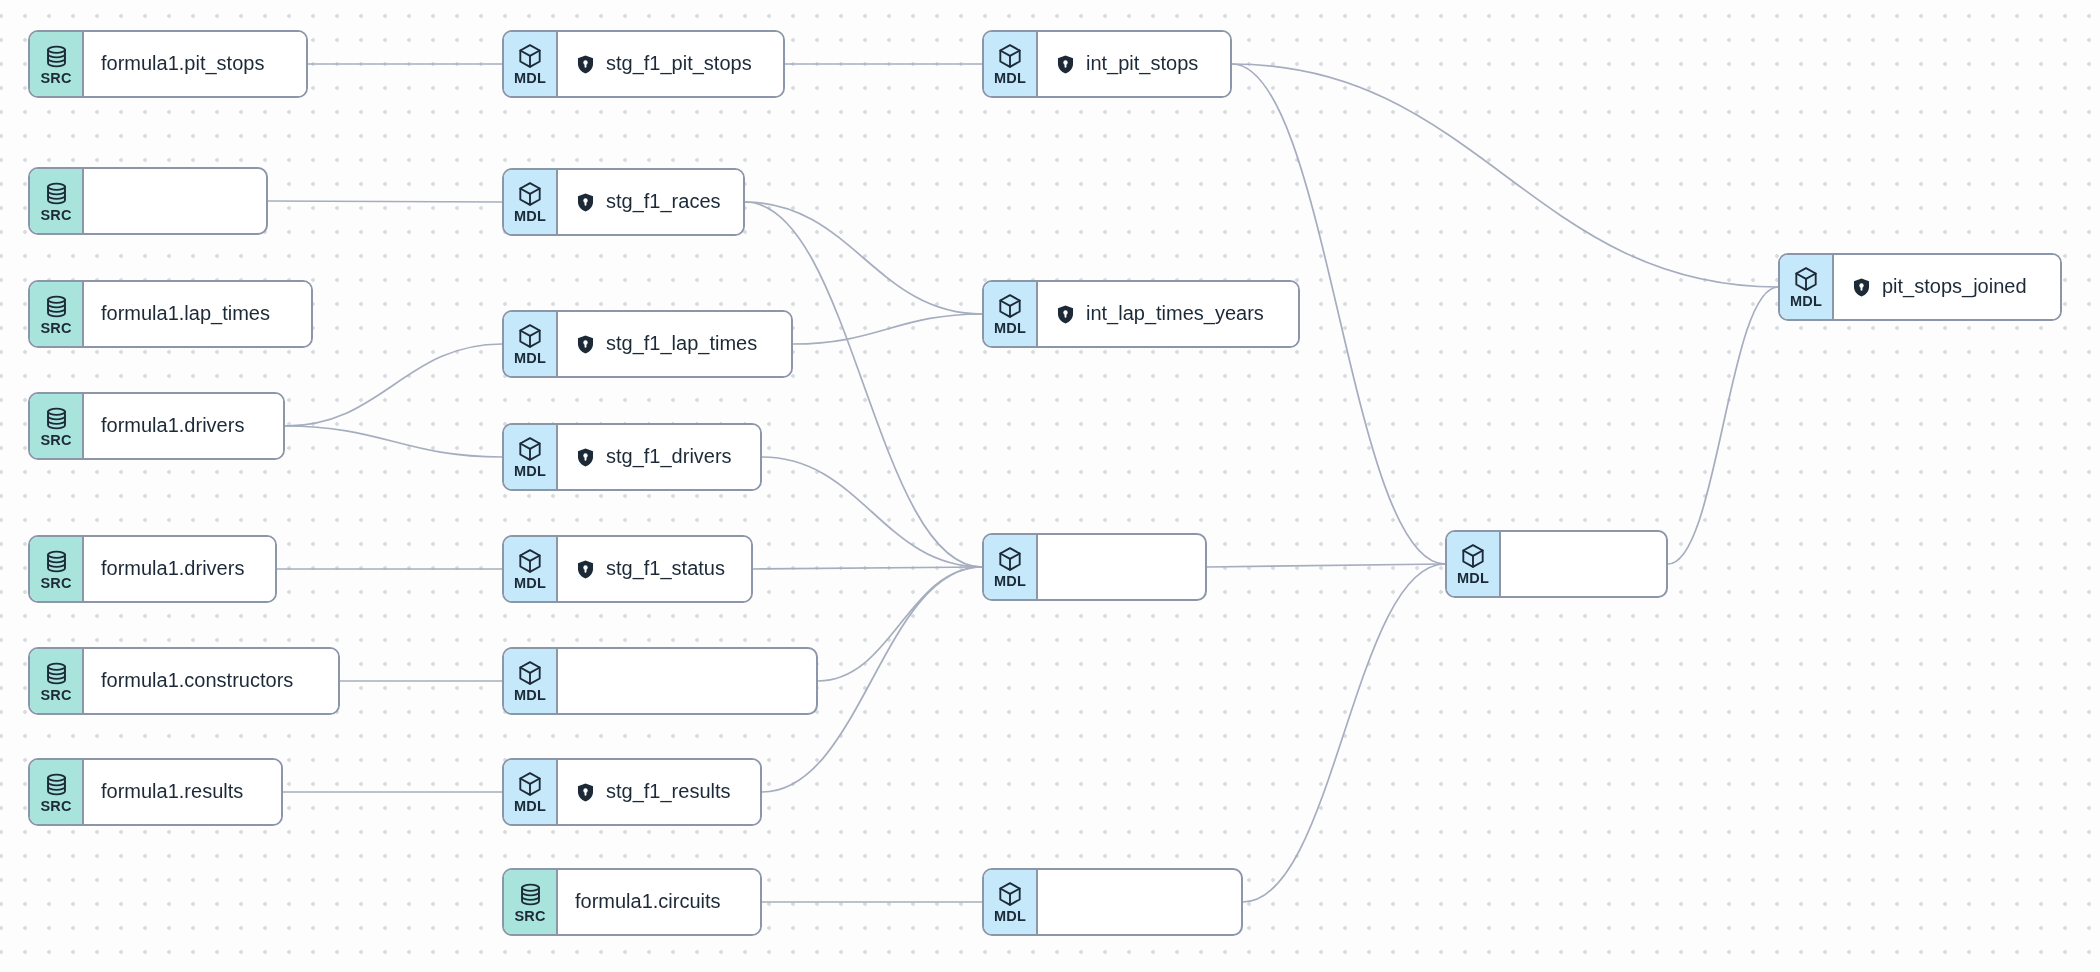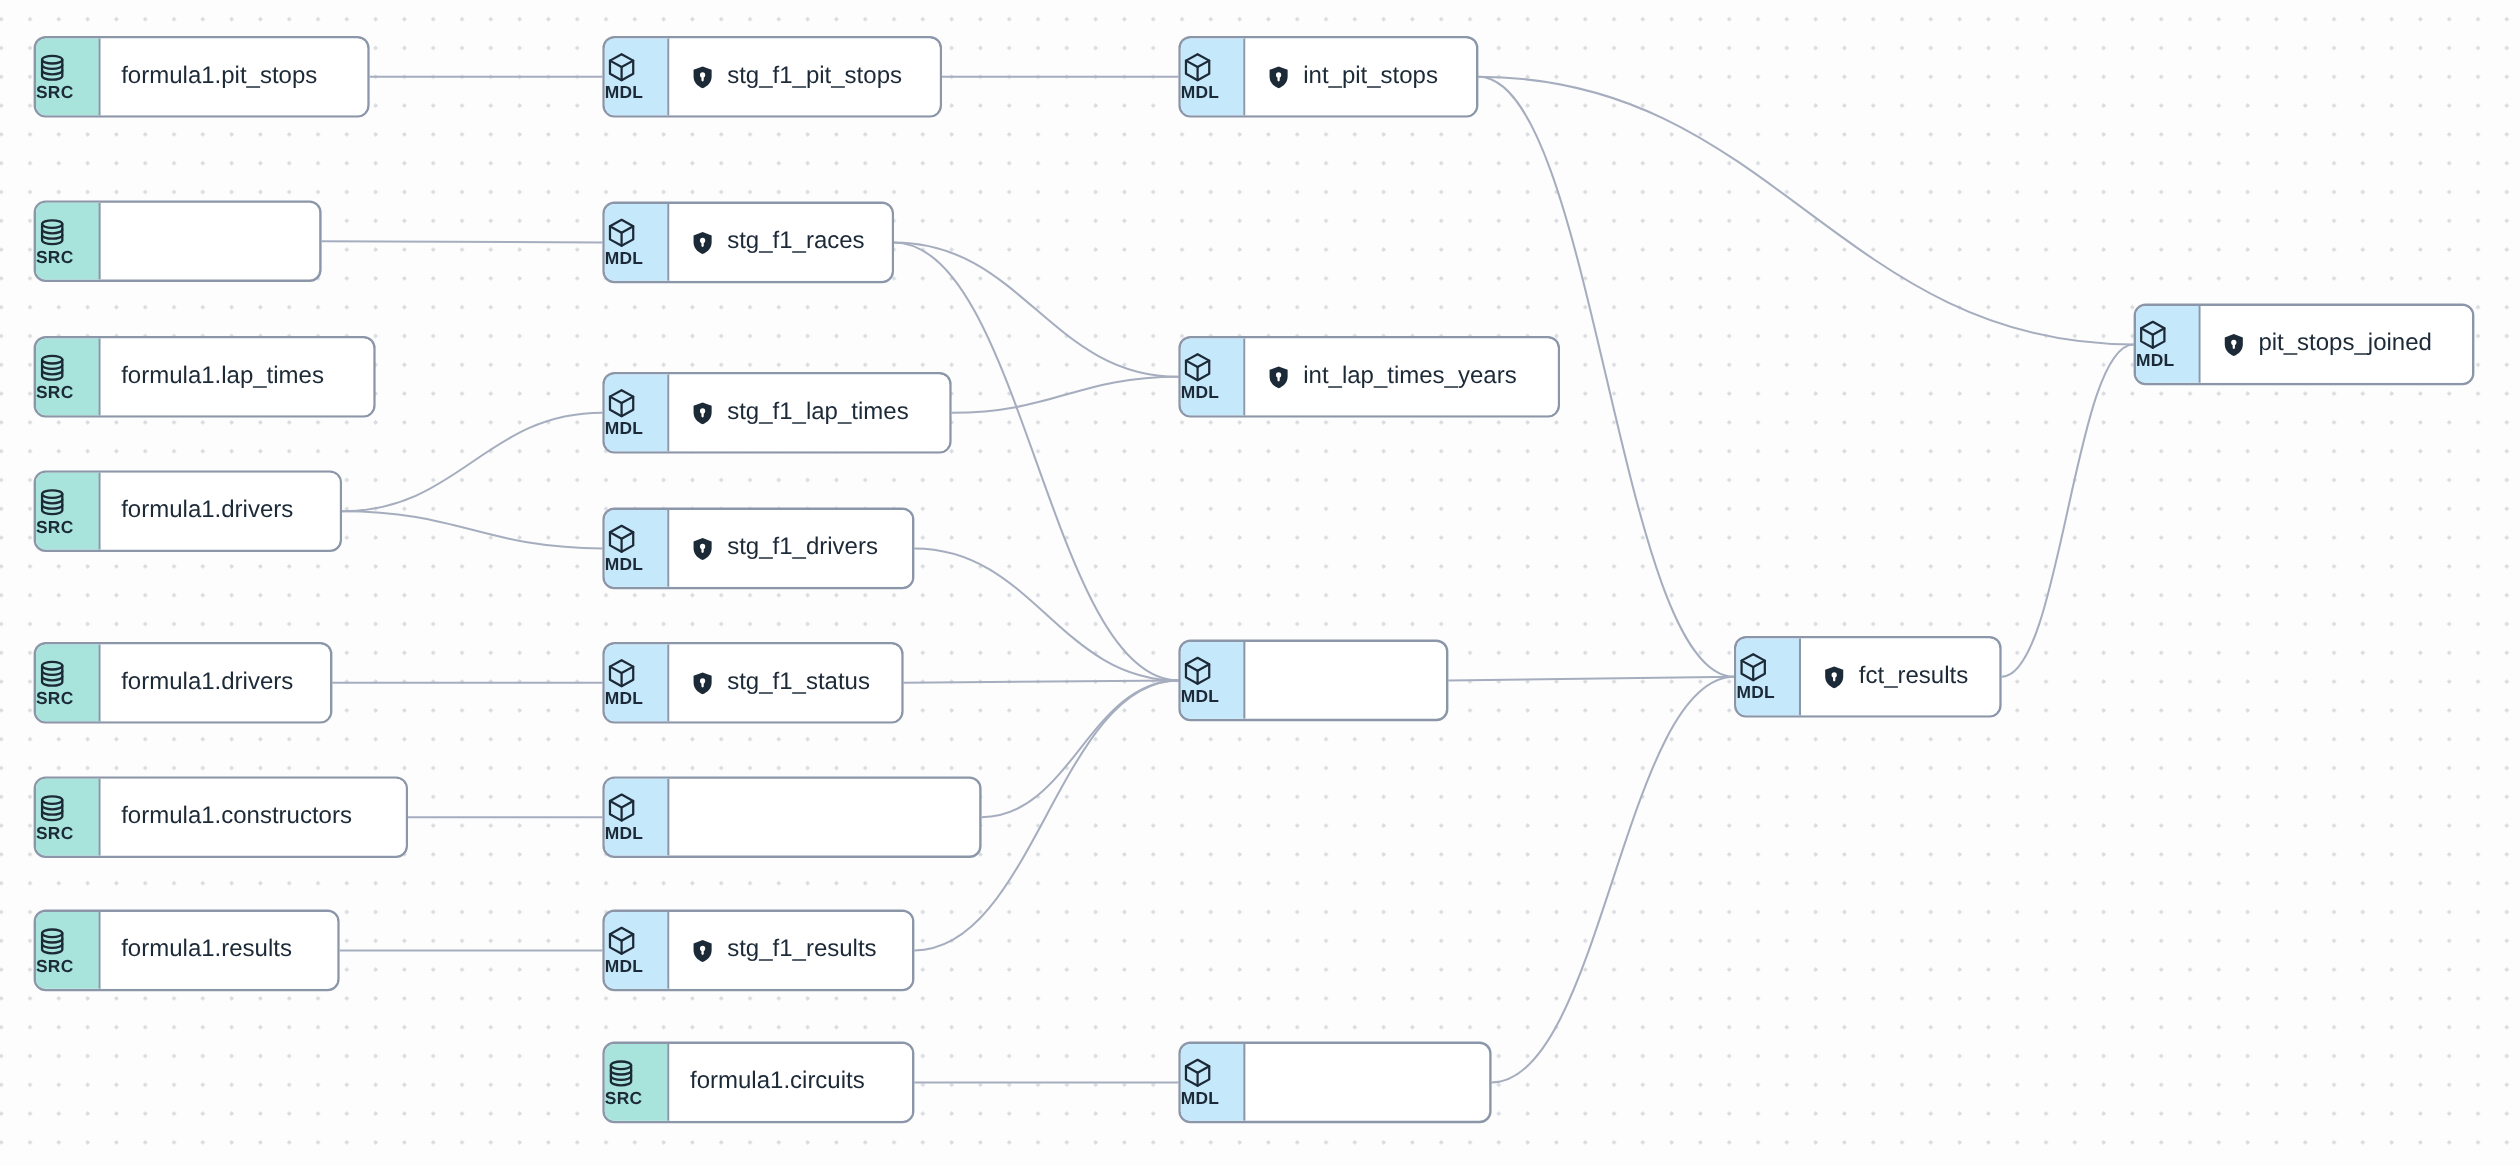--- a/index.html
+++ b/index.html
@@ -22,21 +22,21 @@
     position:absolute;z-index:1;
     display:flex;align-items:stretch;
     background:var(--node_bg,#fff);
     border:2px solid var(--border,#8c96a9);
     border-radius:10px;
     box-sizing:border-box;
     cursor:pointer;
   }
   .badge{
     flex:0 0 52px;width:52px;
-    display:flex;flex-direction:column;align-items:flex-start;justify-content:center;
+    display:flex;flex-direction:column;align-items:center;justify-content:center;
     border-right:2px solid var(--border,#8c96a9);
     border-radius:8px 0 0 8px;
     gap:1px;
   }
   .kind-src .badge{background:var(--src_badge,#a8e4db);}
   .kind-mdl .badge{background:var(--mdl_badge,#c5e8fb);}
   .badge-label{
     font-size:14.5px;font-weight:700;letter-spacing:.2px;
     color:var(--ink,#1c2937);line-height:1;
   }
@@ -420,30 +420,20 @@
       <div class="badge">
         <span class="icon">
           <svg width="28" height="28" viewBox="0 0 24 24" fill="none" stroke="currentColor" stroke-width="1.6" stroke-linecap="round" stroke-linejoin="round">
             <path d="M12 2.7 20.3 7.3 v9.4 L12 21.3 3.7 16.7 V7.3 Z"></path>
             <path d="M3.7 7.3 12 11.9 20.3 7.3"></path>
             <path d="M12 11.9 V21.3"></path>
           </svg>
         </span>
         <span class="badge-label">MDL</span>
       </div>
-      <div class="node-body">
-        <span class="icon">
-          <svg width="21" height="21" viewBox="0 0 24 24">
-            <path fill="currentColor" d="M12 1.6 20.6 4.8 v6.4 c0 5.6 -3.7 9.2 -8.6 11.2 C7.1 20.4 3.4 16.8 3.4 11.2 V4.8 Z"></path>
-            <circle cx="12" cy="9.6" r="2.5" fill="#fff"></circle>
-            <rect x="10.9" y="10.6" width="2.2" height="5.2" rx="1.1" fill="#fff"></rect>
-          </svg>
-        </span>
-        <span class="node-label">fct_results</span>
-      </div>
     </div>
     <div class="node kind-mdl" style="left: 1778px; top: 253px; width: 284px; height: 68px;">
       <div class="badge">
         <span class="icon">
           <svg width="28" height="28" viewBox="0 0 24 24" fill="none" stroke="currentColor" stroke-width="1.6" stroke-linecap="round" stroke-linejoin="round">
             <path d="M12 2.7 20.3 7.3 v9.4 L12 21.3 3.7 16.7 V7.3 Z"></path>
             <path d="M3.7 7.3 12 11.9 20.3 7.3"></path>
             <path d="M12 11.9 V21.3"></path>
           </svg>
         </span>

